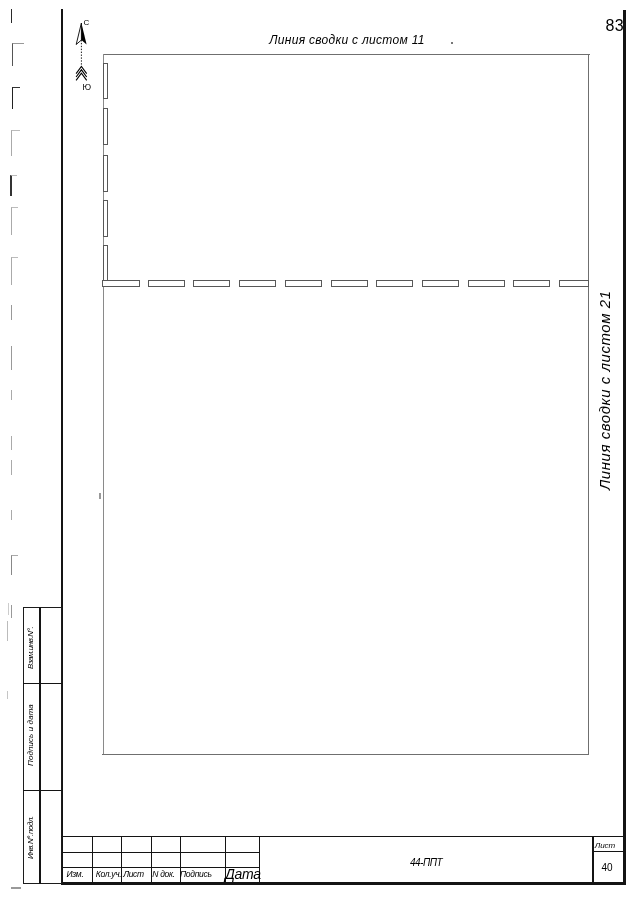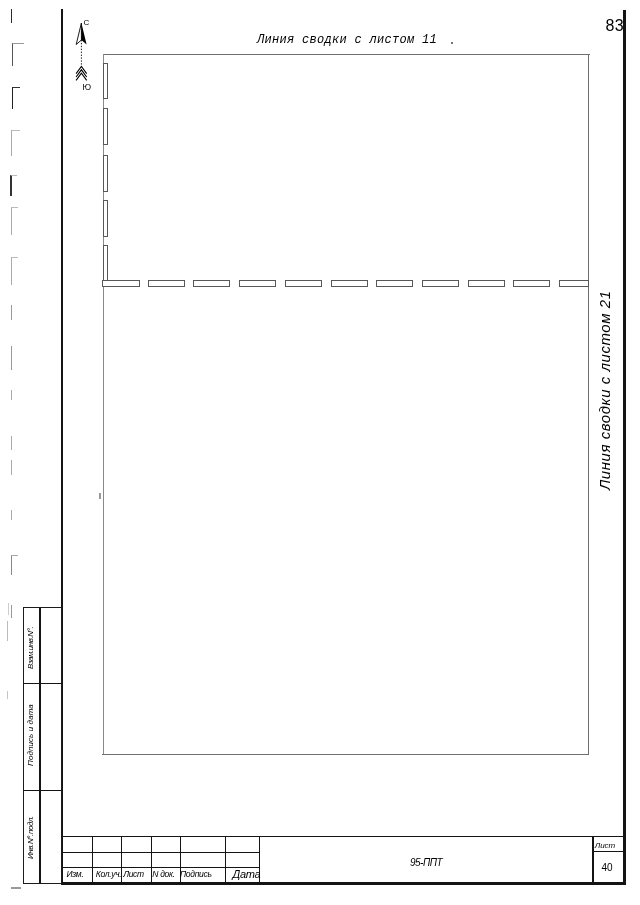--- a/index.html
+++ b/index.html
@@ -27,21 +27,21 @@
   <text x="15.6" y="11.3" font-size="8" fill="#000">С</text>
   <line x1="13.4" y1="26" x2="13.4" y2="52.5" stroke="#000" stroke-width="0.9" stroke-dasharray="1.4,1.5"></line>
   <path d="M13.4 9 L18.6 30.5 L13.4 26 Z" fill="#000"></path>
   <path d="M13.4 9 L8.2 30.5 L13.4 26 Z" fill="none" stroke="#000" stroke-width="0.9"></path>
   <path d="M8.1 59.6 L13.4 52.4 L18.7 59.6" fill="none" stroke="#000" stroke-width="1.1"></path>
   <path d="M8.1 63 L13.4 55.8 L18.7 63" fill="none" stroke="#000" stroke-width="1.1"></path>
   <path d="M8.1 66.4 L13.4 59.2 L18.7 66.4" fill="none" stroke="#000" stroke-width="1.1"></path>
   <text x="14.6" y="76" font-size="8.5" fill="#000">Ю</text>
 </svg>
 
-<div class="abs" style="left:104px;top:33.5px;width:486px;text-align:center;font-size:12px;line-height:12px;letter-spacing:0.3px;font-style:italic;font-family:Liberation Mono, monospace;">Линия сводки с листом 11</div>
+<div class="abs" style="left:104px;top:33.5px;width:486px;text-align:center;font-size:12px;line-height:12px;letter-spacing:0.3px;font-style:italic;">Линия сводки с листом 11</div>
 
 <div class="thin" style="left:103px;top:54px;width:486.5px;height:1px;"></div>
 
 <div class="thin" style="left:102.5px;top:54px;width:1px;height:700.5px;background:#8a8a8a;"></div>
 
 <div class="thin" style="left:588px;top:54px;width:1.2px;height:700.5px;"></div>
 
 <div class="thin" style="left:102px;top:753.5px;width:486.5px;height:1px;"></div>
 
 <div class="box" style="left:103px;top:63px;width:4.5px;height:35.5px;"></div>
@@ -85,22 +85,22 @@
 <div class="ln" style="left:258.5px;top:836px;width:1.5px;height:46px;"></div>
 <div class="ln" style="left:592px;top:836px;width:1.5px;height:46px;"></div>
 
 <div class="ln" style="left:592px;top:851.2px;width:31.5px;height:1.2px;"></div>
 
 <div class="abs" style="left:62px;top:869.5px;width:26px;text-align:center;font-size:8.5px;line-height:9px;letter-spacing:-0.3px;font-style:italic;">Изм.</div>
 <div class="abs" style="left:95px;top:869.5px;width:27px;text-align:center;font-size:8.5px;line-height:9px;letter-spacing:-0.3px;font-style:italic;">Кол.уч.</div>
 <div class="abs" style="left:121px;top:869.5px;width:25px;text-align:center;font-size:8.5px;line-height:9px;letter-spacing:-0.3px;font-style:italic;">Лист</div>
 <div class="abs" style="left:151px;top:869.5px;width:25px;text-align:center;font-size:8.5px;line-height:9px;letter-spacing:-0.3px;font-style:italic;">N док.</div>
 <div class="abs" style="left:180px;top:869.5px;width:41px;text-align:left;font-size:8.5px;line-height:9px;letter-spacing:-0.3px;font-style:italic;">Подпись</div>
-<div class="abs" style="left:231px;top:869.5px;width:31px;text-align:center;font-size:11px;line-height:9px;letter-spacing:-0.3px;font-style:italic;">Дата</div>
-<div class="abs" style="left:259px;top:857.5px;width:334px;text-align:center;font-size:10px;line-height:10px;letter-spacing:-0.5px;font-style:italic;">95-ППТ</div>
+<div class="abs" style="left:225px;top:869.5px;width:31px;text-align:center;font-size:14px;line-height:9px;letter-spacing:-0.3px;font-style:italic;">Дата</div>
+<div class="abs" style="left:259px;top:857.5px;width:334px;text-align:center;font-size:10px;line-height:10px;letter-spacing:-0.5px;font-style:italic;">44-ППТ</div>
 <div class="abs" style="left:590px;top:841.5px;width:30px;text-align:center;font-size:8px;line-height:8px;font-style:italic;">Лист</div>
 <div class="abs" style="left:592px;top:862.5px;width:30px;text-align:center;font-size:10px;line-height:10px;">40</div>
 
 <div class="mark" style="left:10.9px;top:9.3px;width:1.5px;height:14px;background:#2a2a2a;"></div>
 <div class="mark" style="left:11.6px;top:43.1px;width:12.3px;height:23px;border-left:1.3px solid #555;border-top:1px solid #999;"></div>
 <div class="mark" style="left:11.6px;top:86.8px;width:8.3px;height:22.6px;border-left:1.6px solid #222;border-top:1.2px solid #333;"></div>
 <div class="mark" style="left:10.9px;top:129.9px;width:9px;height:25.8px;border-left:1px solid #aaa;border-top:1px solid #bbb;"></div>
 <div class="mark" style="left:9.9px;top:174.9px;width:7px;height:21.3px;border-left:2px solid #333;border-top:1px solid #bbb;"></div>
 <div class="mark" style="left:10.9px;top:207.2px;width:7px;height:28.1px;border-left:1px solid #aaa;border-top:1px solid #bbb;"></div>
 <div class="mark" style="left:10.6px;top:256.9px;width:7px;height:28.2px;border-left:1px solid #aaa;border-top:1px solid #bbb;"></div>

